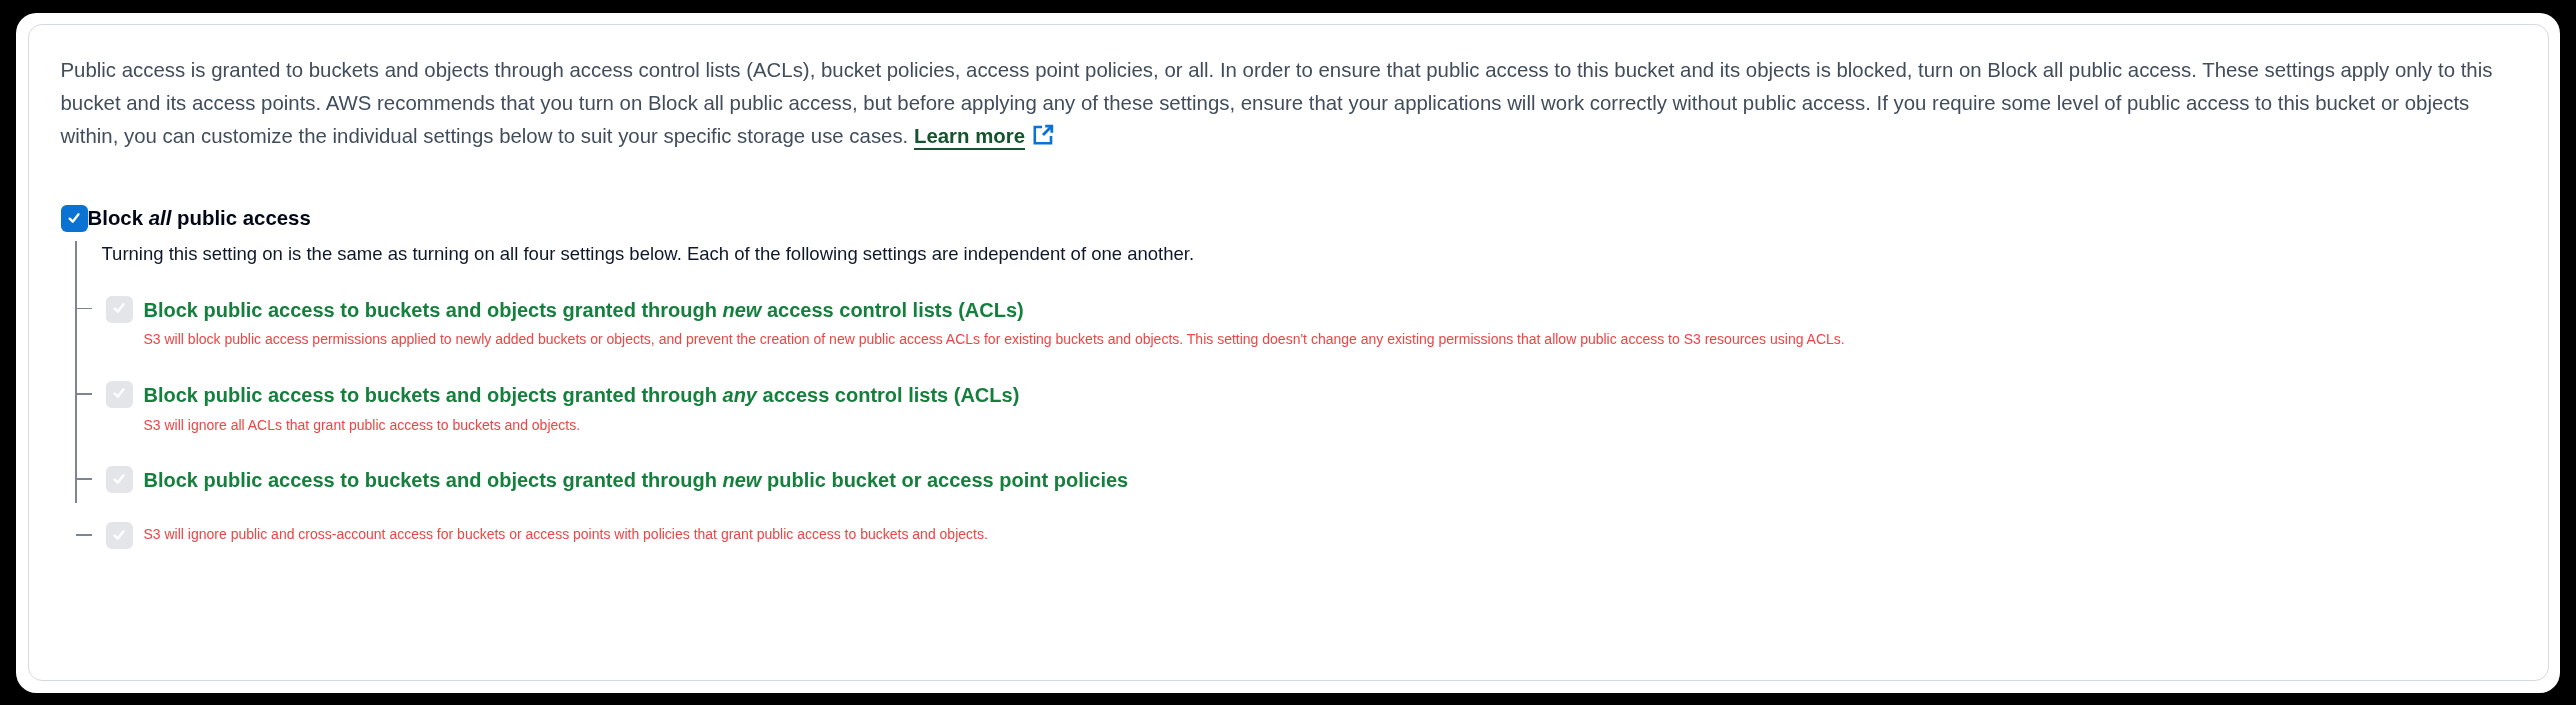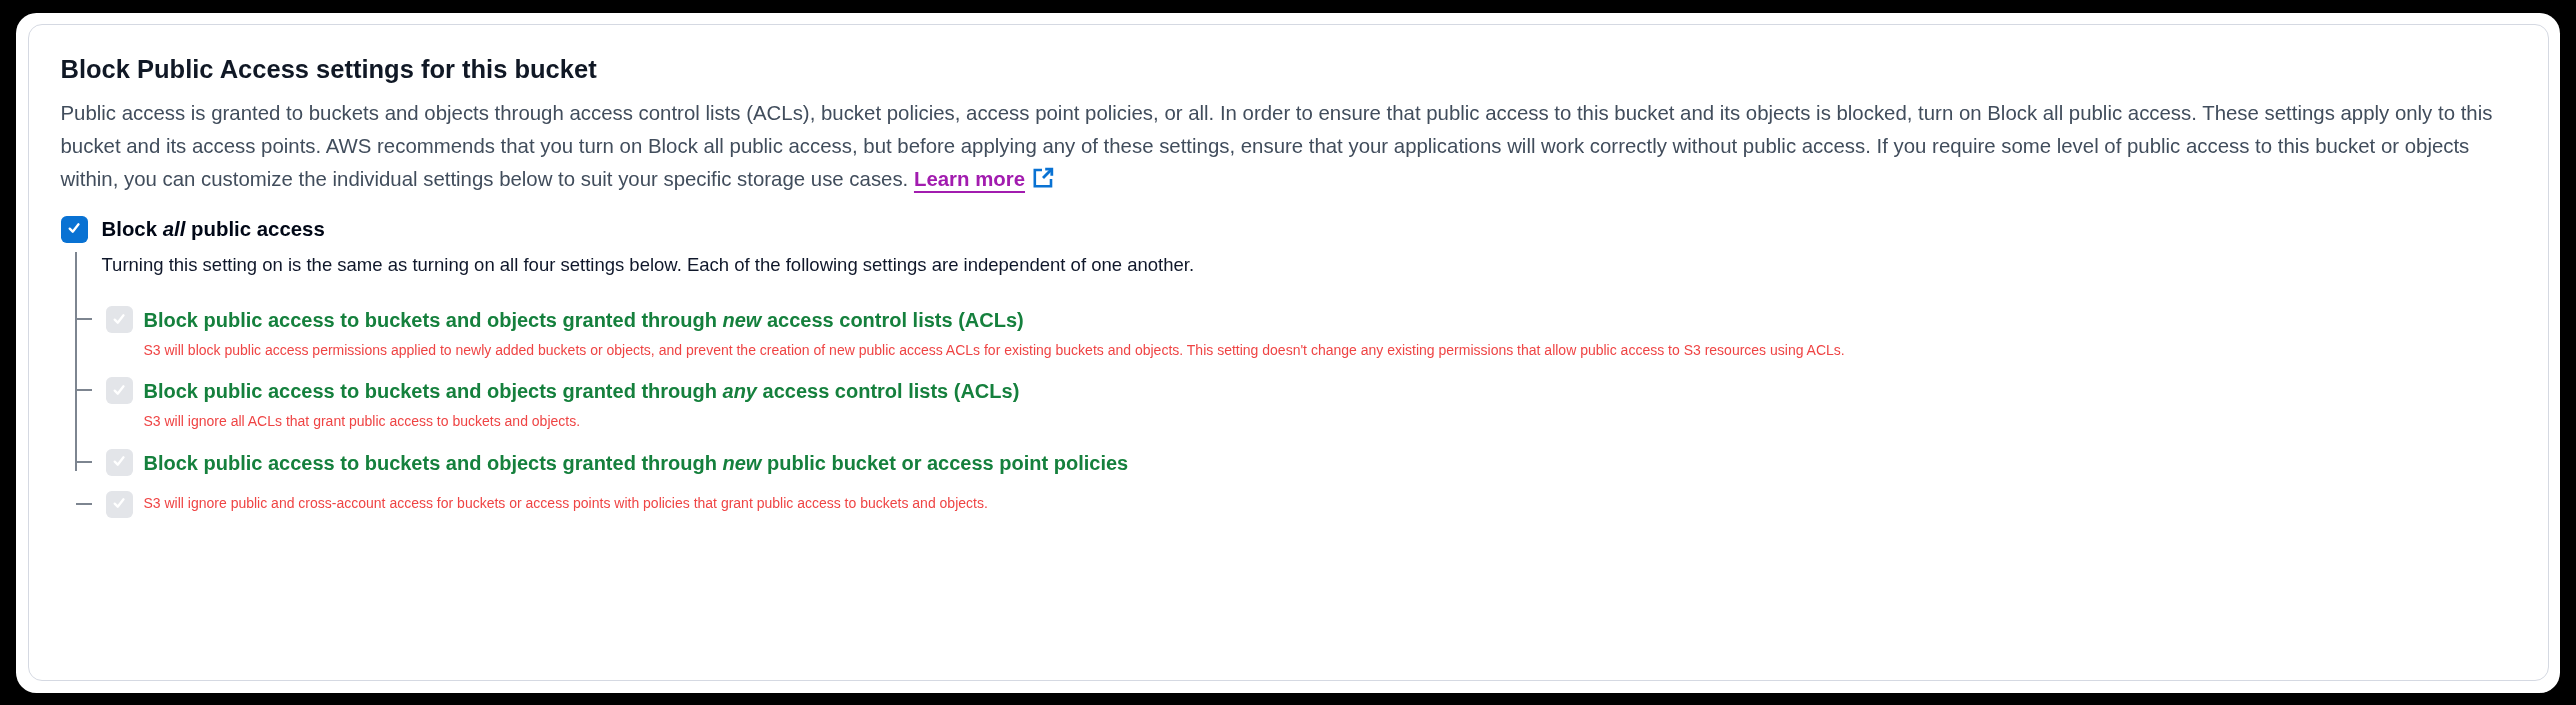--- a/index.html
+++ b/index.html
@@ -1,48 +1,47 @@
 <!DOCTYPE html>
 <html style="font-size:10.2px"><head>
 <meta charset="utf-8">
 <style>
   html,body{margin:0;padding:0;background:#000;}
   .stage{position:relative;width:2576px;height:705px;background:#000;font-family:"Liberation Sans",sans-serif;}
   .card{position:absolute;left:16px;top:12.8px;width:2544px;height:680px;background:#ffffff;border-radius:20.4px;}
   .inner{position:absolute;left:11.5px;top:11.5px;right:11.5px;bottom:11.5px;border:1.3px solid #d5d9e2;border-radius:14px;padding:29px 32px;box-sizing:border-box;overflow:hidden;}
   h2.title{margin:0 0 11.5px 0;font-size:25.5px;line-height:31px;font-weight:700;color:#101825;}
   p.desc{margin:0;font-size:20.4px;line-height:33px;color:#414d5c;max-width:2455px;}
-  .learn-more{color:#a21caf;font-weight:700;text-decoration:underline;text-decoration-thickness:1.6px;text-underline-offset:4.5px;cursor:pointer;margin-top:30px;}
+  .learn-more{color:#14532d;font-weight:700;text-decoration:underline;text-decoration-thickness:1.6px;text-underline-offset:4.5px;cursor:pointer;margin-top:30px;}
   .ext-icon{display:inline-block;vertical-align:-3.8px;margin-left:6.4px;}
-  .master-row{display:flex;align-items:center;gap:14px;margin-top:16px;}
+  .master-row{display:flex;align-items:center;margin-top:48px;}
   .checkbox{width:27px;height:27px;border-radius:5.7px;display:flex;align-items:center;justify-content:center;flex:0 0 auto;}
   .checkbox.checked{background:#0972d3;cursor:pointer;}
   .checkbox.disabled{background:#e3e5e9;}
   .checkbox svg{width:18px;height:18px;}
   .master-label{font-size:20.4px;font-weight:700;color:#000716;cursor:pointer;}
   .master-label i, .item-label i{font-weight:700;font-style:italic;}
   .tree{position:relative;margin-top:9px;}
   .vline{position:absolute;left:14.7px;top:0;width:1.9px;height:calc(100% - 45px);background:#7d8590;}
   .help{margin-left:41px;font-size:18.5px;line-height:25.5px;color:#0f172a;}
-  .item{position:relative;margin-left:45px;margin-top:14px;}
+  .item{position:relative;margin-left:45px;margin-top:28px;}
   .item.first{margin-top:29px;}
   .stub{position:absolute;left:-30px;top:12px;width:16px;height:1.9px;background:#7d8590;}
   .item .cbx{position:absolute;left:0;top:0;}
   .item-content{margin-left:38px;}
   .item-label{font-size:20px;line-height:28px;font-weight:700;color:#15803d;}
   .item-desc{font-size:14px;line-height:25.5px;color:#ef4444;margin-top:3.8px;max-width:2334px;}
 </style>
 </head>
 <body>
 
 <div class="stage">
   <div class="card">
     <div class="inner">
 
-      <h2 class="title">Block Public Access settings for this bucket</h2>
 
       <p class="desc"><span>Public access is granted to buckets and objects through access control lists (ACLs), bucket policies, access point policies, or all. In order to ensure that public access to this bucket and its objects is blocked, turn on Block all public access. These settings apply only to this bucket and its access points. AWS recommends that you turn on Block all public access, but before applying any of these settings, ensure that your applications will work correctly without public access. If you require some level of public access to this bucket or objects within, you can customize the individual settings below to suit your specific storage use cases.</span>
         <a class="learn-more">Learn more</a><span class="ext-icon"><svg width="24" height="24" viewBox="0 0 24 24">
               <path d="M11 4 H3.8 V20.2 H20 V13" fill="none" stroke="#0972d3" stroke-width="2.6"></path>
               <path d="M12 12 L20.4 3.6" fill="none" stroke="#0972d3" stroke-width="2.8"></path>
               <path d="M14.2 3.2 H20.8 V9.8" fill="none" stroke="#0972d3" stroke-width="2.8"></path>
             </svg></span>
       </p>
 
       <div class="master-row">

